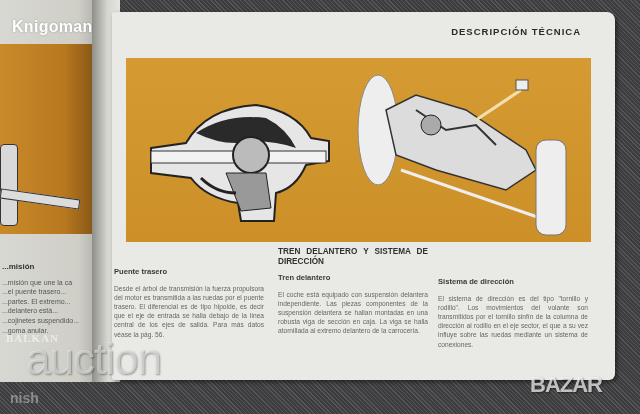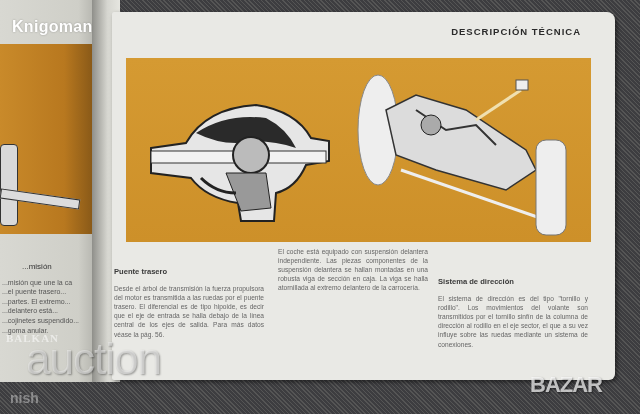--- a/index.html
+++ b/index.html
@@ -6,21 +6,21 @@
   body{width:640px;height:414px;overflow:hidden;position:relative;background:#4a4a4c;font-family:"Liberation Sans",sans-serif;}
   .carpet{position:absolute;inset:0;background:
     repeating-linear-gradient(45deg,#555 0 1px,#3d3d40 1px 3px),
     #47474a;}
   
   .left-page{position:absolute;left:0;top:0;width:112px;height:382px;background:linear-gradient(90deg,#d8d8d2 0,#cfcfc8 70%,#9a9a94 100%);}
   .left-img{position:absolute;left:0;top:44px;width:92px;height:190px;background:linear-gradient(90deg,#c98a2a,#b8781f 70%,#8a5a18);}
   .left-img .shaft{position:absolute;left:0;top:150px;width:78px;height:8px;background:#dcdcdc;transform:rotate(8deg);border:1px solid #333;}
   .left-img .part{position:absolute;left:0;top:100px;width:16px;height:80px;background:#d9d9d9;border:1px solid #333;border-radius:4px;}
   .left-text{position:absolute;left:2px;top:262px;width:92px;font-size:7px;line-height:9.6px;color:#555;}
-  .left-text .h{font-weight:normal;color:#333;font-size:8px;margin-bottom:6px;margin-left:20px;}
+  .left-text .h{font-weight:bold;color:#333;font-size:8px;margin-bottom:6px;}
   
   .spine{position:absolute;left:92px;top:0;width:28px;height:382px;background:linear-gradient(90deg,#8f8f8a,#d6d6d0 55%,#e6e6e0);}
   
   .right-page{position:absolute;left:112px;top:12px;width:503px;height:368px;background:#e9e9e5;border-radius:2px 8px 6px 2px;box-shadow:2px 2px 4px rgba(0,0,0,.5);}
   .section-title{position:absolute;right:34px;top:14px;font-size:9.5px;font-weight:bold;letter-spacing:1px;color:#2a2a2a;}
   .banner{position:absolute;left:14px;top:46px;width:465px;height:184px;background:linear-gradient(180deg,#d59a32,#cd9029);}
   .axle{position:absolute;left:20px;top:35px;width:185px;height:130px;}
   .steer{position:absolute;left:230px;top:12px;width:220px;height:168px;}
   .col{position:absolute;font-size:6.6px;line-height:9.1px;color:#666;text-align:justify;}
   .col .h{font-weight:bold;font-size:7.6px;color:#3a3a3a;margin-bottom:8px;}
@@ -81,20 +81,22 @@
       <circle cx="75" cy="55" r="10" fill="#aaa" stroke="#222"></circle>
     </svg>
   </div>
 
   <div class="col c1">
     <div class="h">Puente trasero</div>
     <div>Desde el árbol de transmisión la fuerza propulsora del motor es transmitida a las ruedas por el puente trasero. El diferencial es de tipo hipoide, es decir que el eje de entrada se halla debajo de la línea central de los ejes de salida. Para más datos véase la pág. 56.</div>
   </div>
 
   <div class="col c2">
+    <div class="h2">TREN DELANTERO Y SISTEMA DE DIRECCIÓN</div>
+    <div class="h">Tren delantero</div>
     <div>El coche está equipado con suspensión delantera independiente. Las piezas componentes de la suspensión delantera se hallan montadas en una robusta viga de sección en caja. La viga se halla atornillada al extremo delantero de la carrocería.</div>
   </div>
 
   <div class="col c3">
     <div class="h">Sistema de dirección</div>
     <div>El sistema de dirección es del tipo "tornillo y rodillo". Los movimientos del volante son transmitidos por el tornillo sinfín de la columna de dirección al rodillo en el eje sector, el que a su vez influye sobre las ruedas mediante un sistema de conexiones.</div>
   </div>
 </div>
 
 <div class="wm-top">Knigoman</div>

